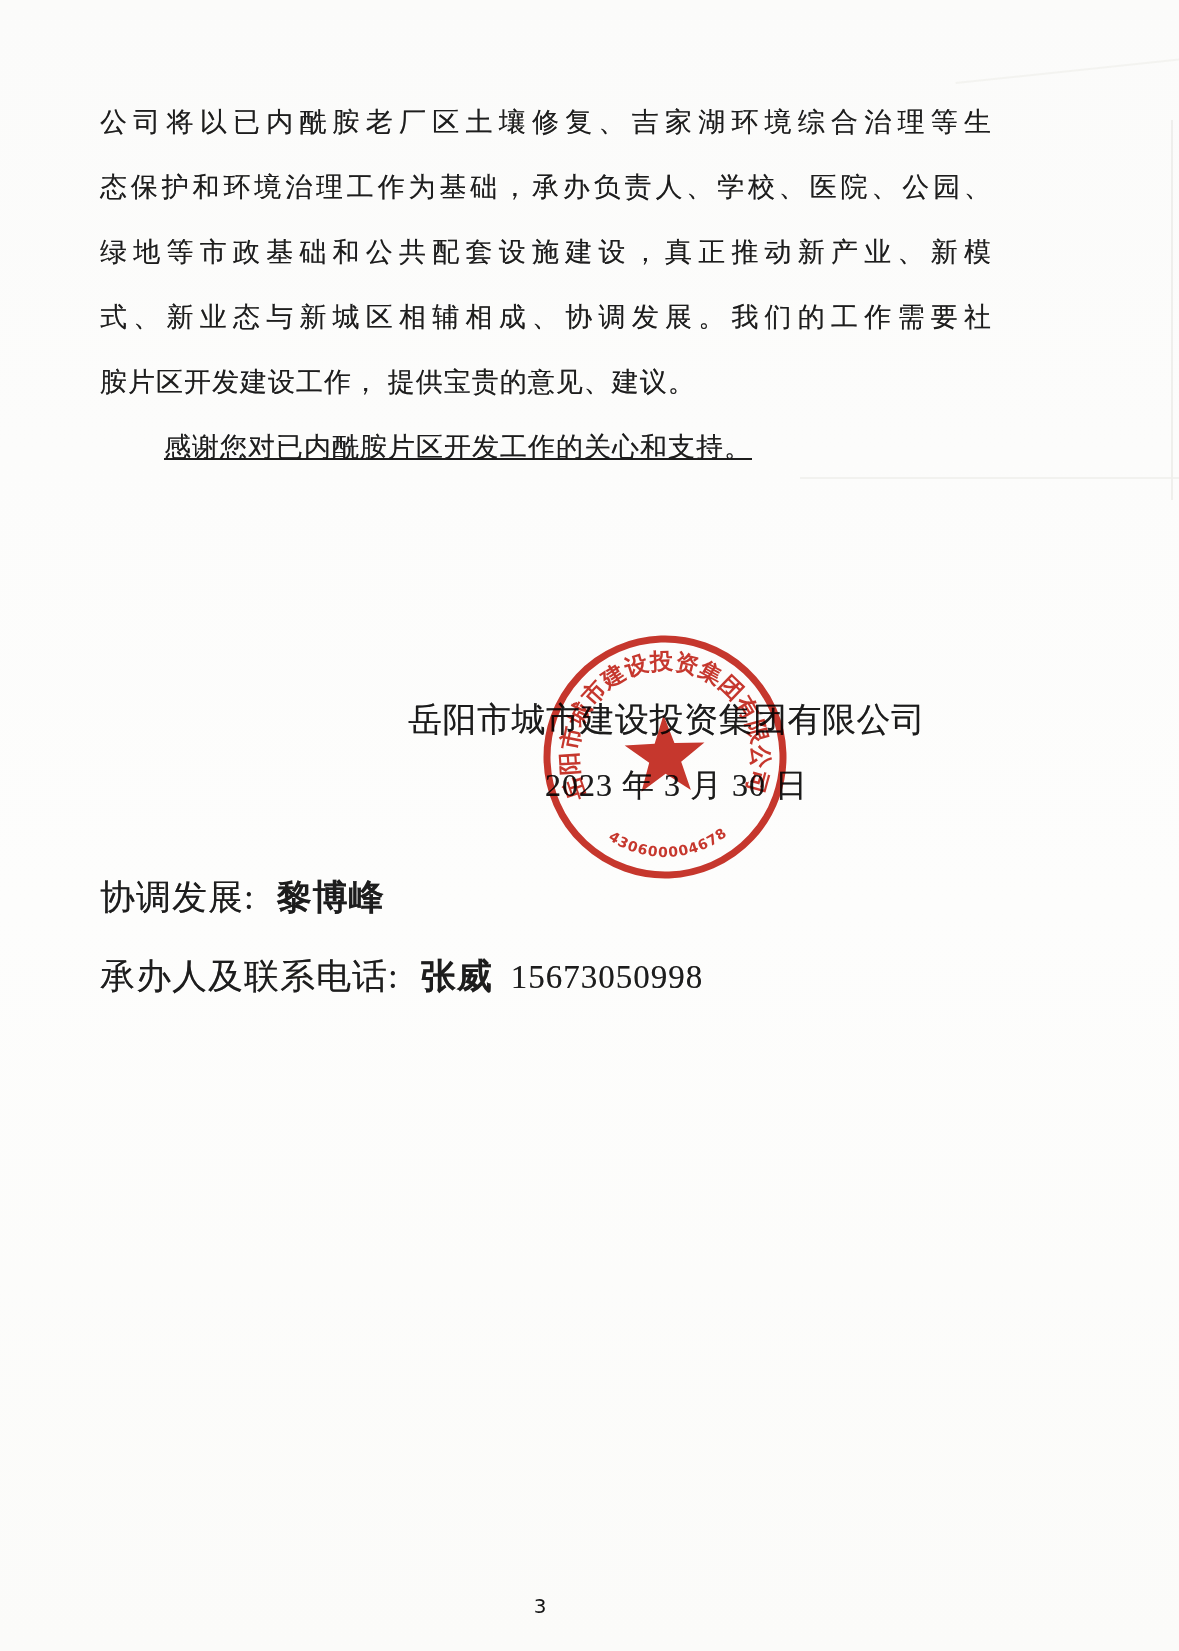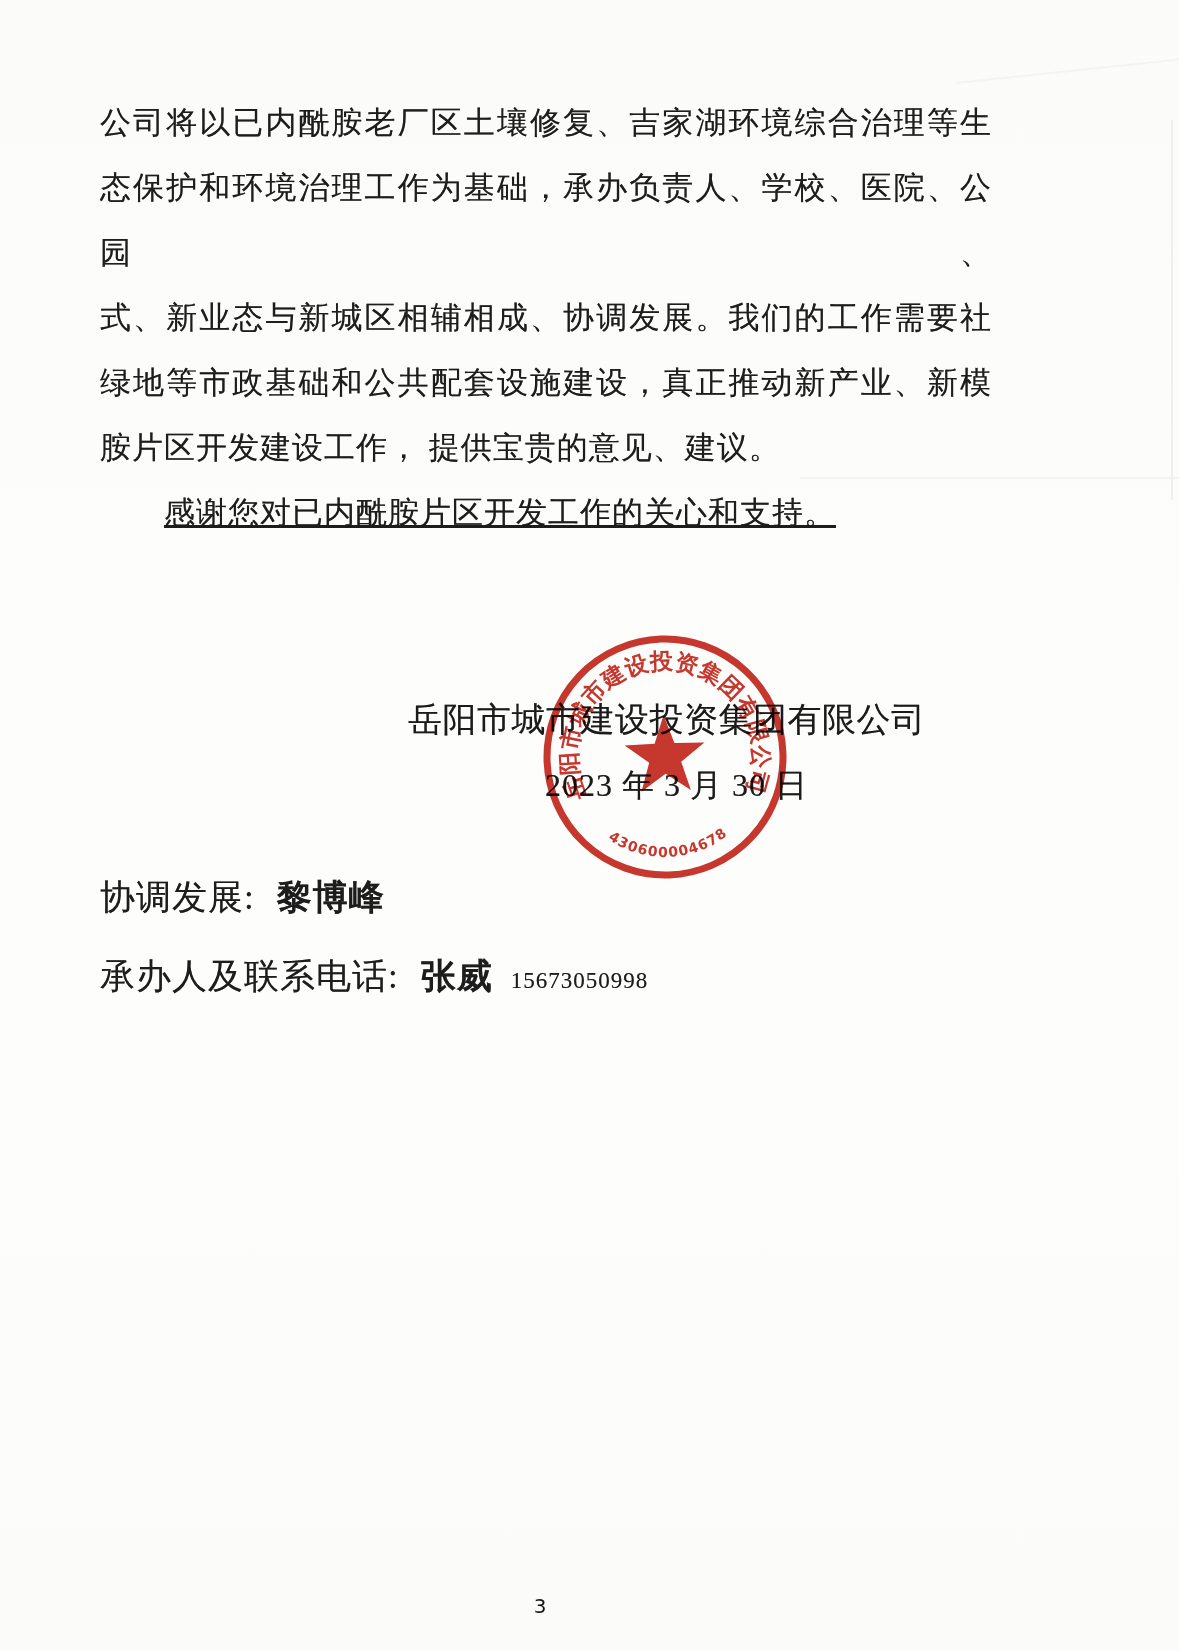--- a/index.html
+++ b/index.html
@@ -17,21 +17,21 @@
   }
 
   
   .body-text {
     position: absolute;
     left: 100px;
     top: 90px;
     width: 892px;
   }
   .line {
-    font-size: 31px;
+    font-size: 27px;
     line-height: 65px;
     letter-spacing: 1px;
     color: #1d1d1d;
     text-shadow: 0 0 0.6px rgba(30,30,30,0.55);
     white-space: nowrap;
   }
   .line.fill {
     white-space: normal;
     text-align: justify;
     text-align-last: justify;
@@ -91,21 +91,21 @@
   .footer-line {
     position: absolute;
     left: 100px;
     font-size: 35px;
     letter-spacing: 1px;
     color: #1d1d1d;
     text-shadow: 0 0 0.6px rgba(30,30,30,0.55);
     white-space: nowrap;
   }
   .footer-line .value { margin-left: 22px; font-weight: bold; }
-  .footer-line .phone { margin-left: 18px; font-size: 23px; }
+  .footer-line .phone { margin-left: 18px; font-size: 33px; }
 
   
   .page-number {
     position: absolute;
     left: 528px;
     top: 1594px;
     width: 24px;
     text-align: center;
     font-family: "DejaVu Sans", sans-serif;
     font-size: 20px;
@@ -129,22 +129,22 @@
   }
 </style>
 </head>
 <body>
 
 <div class="page">
 
   <div class="body-text">
     <div class="line fill">公司将以已内酰胺老厂区土壤修复、吉家湖环境综合治理等生</div>
     <div class="line fill">态保护和环境治理工作为基础，承办负责人、学校、医院、公园、</div>
+    <div class="line fill">绿地等市政基础和公共配套设施建设，真正推动新产业、新模</div>
     <div class="line fill">式、新业态与新城区相辅相成、协调发展。我们的工作需要社</div>
-    <div class="line fill">绿地等市政基础和公共配套设施建设，真正推动新产业、新模</div>
     <div class="line">胺片区开发建设工作， 提供宝贵的意见、建议。</div>
     <div class="line closing">感谢您对已内酰胺片区开发工作的关心和支持。</div>
   </div>
 
   <div class="sig-company">岳阳市城市建设投资集团有限公司</div>
   <div class="sig-date">2023 年 3 月 30 日</div>
 
   <svg class="seal" viewBox="0 0 252 252" xmlns="http://www.w3.org/2000/svg">
     <defs>
       <path id="sealArcTop" d="M 49.8 170 A 88 88 0 1 1 202.2 170" fill="none"></path>

